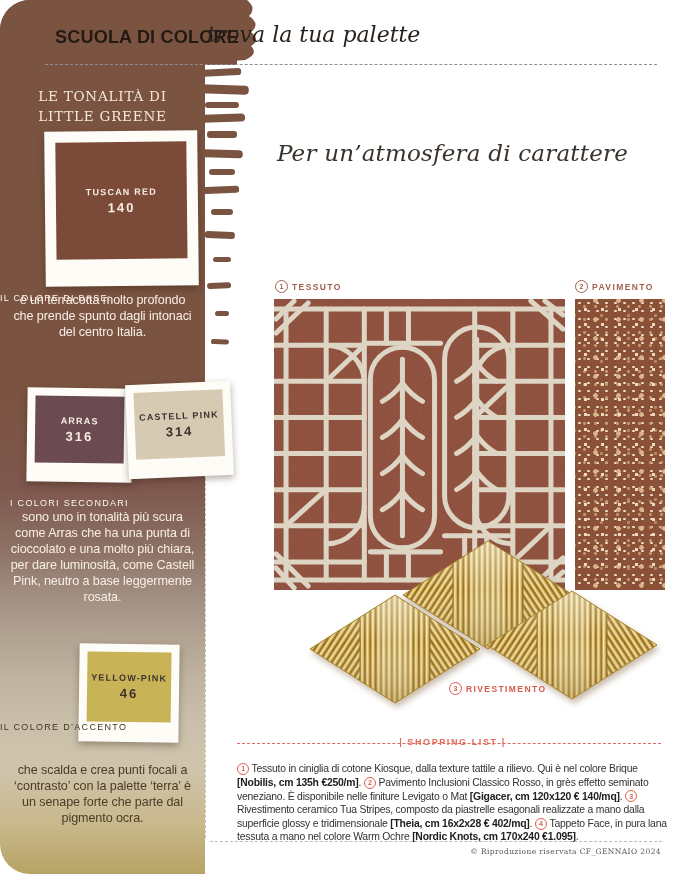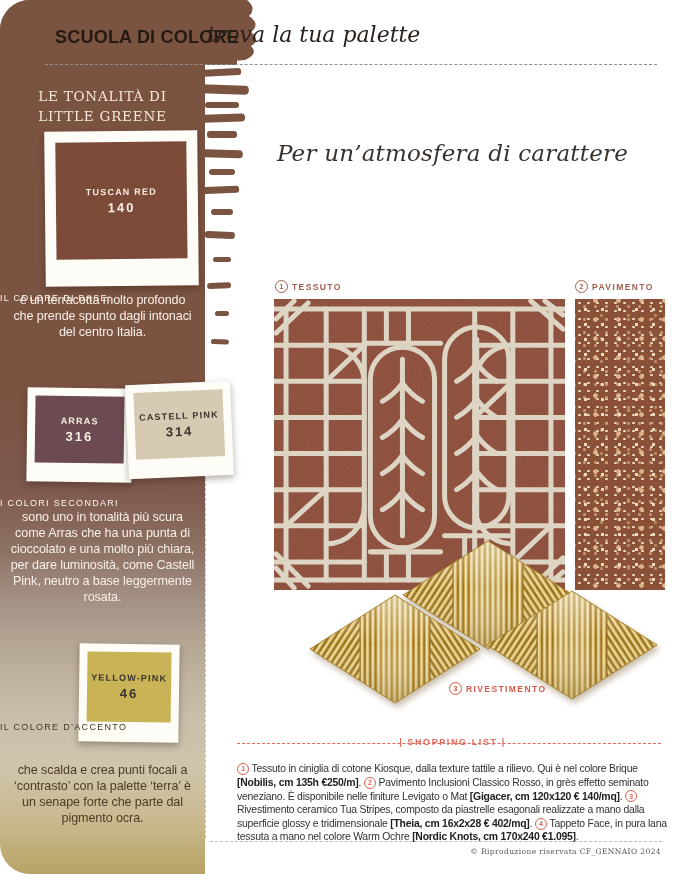--- a/index.html
+++ b/index.html
@@ -35,21 +35,21 @@
   .p-tuscan{left:45px;top:131px;width:153px;height:155px;padding:11px 11px 27px;transform:rotate(-.6deg);}
   .p-arras{left:27px;top:388px;width:105px;height:94px;padding:8px 8px 19px;transform:rotate(.8deg);}
   .p-castell{left:127px;top:383px;width:105px;height:94px;padding:8px 8px 19px;transform:rotate(-2.4deg);z-index:3;}
   .p-yellow{left:79px;top:644px;width:100px;height:98px;padding:8px 8px 20px;transform:rotate(.8deg);}
 
   .sb-label{position:absolute;left:0;width:205px;text-align:left;z-index:2;
     font-size:9px;font-weight:normal;letter-spacing:1.3px;color:#fdf6ee;}
   .sb-text{position:absolute;left:10px;width:185px;text-align:center;z-index:2;
     font-size:12.6px;line-height:1.27;color:#f7efe6;letter-spacing:-.1px;}
   .lbl-base{top:293px;}   .txt-base{top:293px;}
-  .lbl-sec{top:498px;}    .txt-sec{top:510px;}
+  .lbl-sec{top:498px;margin-left:10px;}    .txt-sec{top:510px;}
   .lbl-acc{top:722px;color:#46351f;} .txt-acc{top:763px;color:#4c3c26;}
 
   
   .vsep{position:absolute;left:205px;top:478px;height:360px;border-left:1px dashed #c9c0b4;z-index:0;}
   .rule-footer{position:absolute;left:210px;top:841px;width:452px;border-top:1px dashed #bcbcbc;}
 
   
   .title{position:absolute;left:240px;top:140px;width:425px;text-align:center;
     font-family:"DejaVu Serif",serif;font-style:italic;font-size:23px;color:#39322c;letter-spacing:.2px;}
   .intro{position:absolute;left:272px;top:204px;width:376px;text-align:justify;

